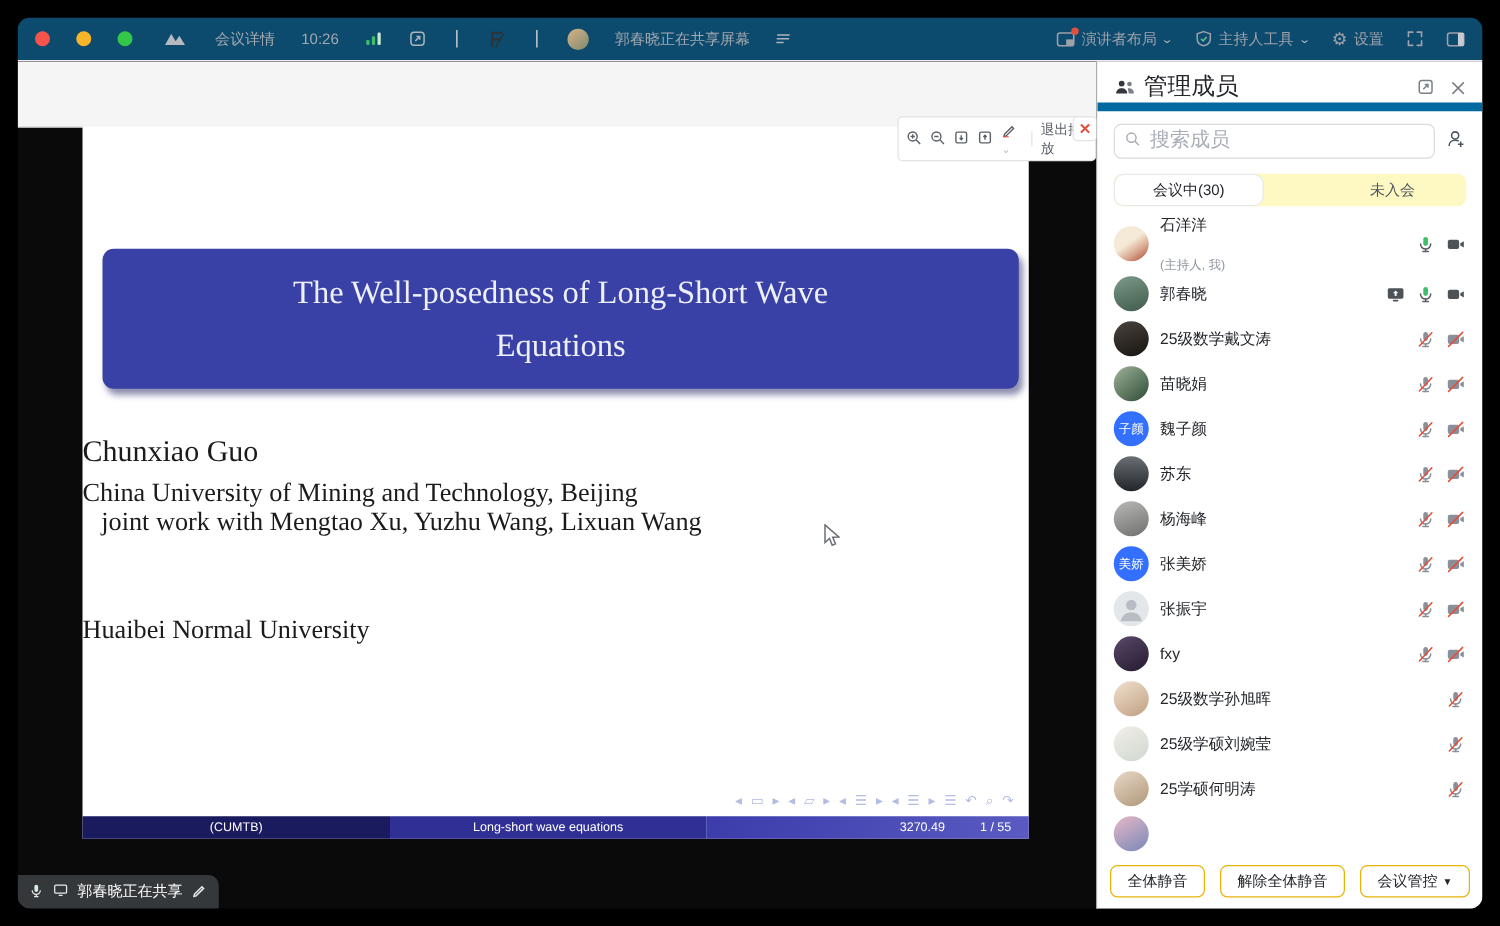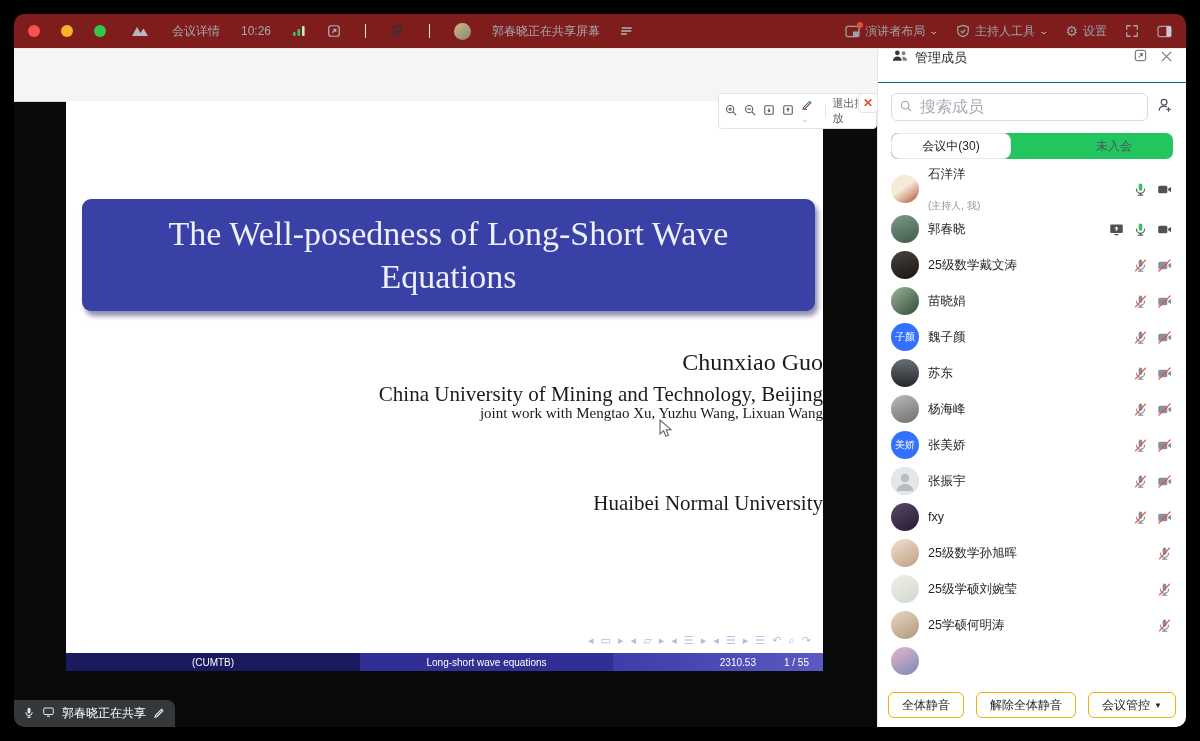--- a/index.html
+++ b/index.html
@@ -1,20 +1,20 @@
 <!DOCTYPE html>
 <html style="--green: #3fbf6b; --red: #e0503c; --slide-blue: #3a41a6; --footer-navy: #1a1a5e; --footer-mid: #2f2f96; --footer-r1: #3c3cab; --footer-r2: #5a5ac2; --avatar-blue: #3370ff;"><head>
 <meta charset="utf-8">
 <style>
   html,body{margin:0;padding:0;background:#000;width:1200px;height:741px;overflow:hidden;
     font-family:"Liberation Sans",sans-serif;-webkit-font-smoothing:antialiased;}
   .window{position:absolute;left:14px;top:14px;width:1172px;height:713px;background:#000;
     border-radius:10px;overflow:hidden;}
   
-  .titlebar{height:34px;background:#7f1d1d;border-bottom:1px solid #ececee;display:flex;
+  .titlebar{height:34px;background:#0c4a6e;border-bottom:1px solid #ececee;display:flex;
     align-items:center;padding:0 14px;gap:21px;color:#a4a8af;font-size:12px;}
   .tl{width:12px;height:12px;border-radius:50%;}
   .tl.red{background:#f6534d}.tl.yellow{background:#f5b529}.tl.green{background:#34c648}
   .tb-item{display:flex;align-items:center;gap:5px;white-space:nowrap;}
   .tb-div{width:1px;height:14px;background:#e3e5e8;margin:0 3px;}
   .tb-right{margin-left:auto;display:flex;align-items:center;gap:18px;color:#9da1a9;}
   .tb-ic{display:inline-flex;align-items:center;}
   .reddot-wrap{position:relative;display:inline-flex;}
   .reddot{position:absolute;right:-3px;top:-3px;width:6px;height:6px;border-radius:50%;background:var(--red);}
   .mini-avatar{width:17px;height:17px;border-radius:50%;background:linear-gradient(140deg,#d8b388,#7e8a6e);}
@@ -26,50 +26,50 @@
   
   .slide{position:absolute;left:52px;top:52px;width:757px;height:570px;background:#fff;}
   .slide-toolbar{position:absolute;left:704px;top:44px;display:flex;align-items:center;gap:7px;
     background:#fff;border:1px solid #e2e3e6;border-radius:4px;padding:2px 6px;color:#5a5f66;font-size:11px;z-index:5;}
   .slide-toolbar .sep{width:1px;height:12px;background:#e2e3e6;}
   .xbox{position:absolute;left:844px;top:44px;background:#fff;border:1px solid #e2e3e6;border-radius:4px;
     padding:2px 4px;color:var(--red);font-size:12px;line-height:14px;z-index:5;font-weight:bold;}
   .title-box{position:absolute;left:16px;top:98px;width:733px;height:112px;background:var(--slide-blue);
     border-radius:9px;box-shadow:3px 5px 5px rgba(50,52,110,.55);display:flex;flex-direction:column;
     align-items:center;justify-content:center;gap:3px;}
-  .title-box div{font-family:"Liberation Serif",serif;font-size:34px;color:#eef0f8;line-height:40px;}
-  .slide .serif{font-family:"Liberation Serif",serif;color:#1b1b1b;text-align:right;position:absolute;left:0;width:100%;}
+  .title-box div{font-family:"Liberation Serif",serif;font-size:26px;color:#eef0f8;line-height:40px;}
+  .slide .serif{font-family:"Liberation Serif",serif;color:#1b1b1b;text-align:left;position:absolute;left:0;width:100%;}
   .author{top:248px;font-size:24px;}
   .affil{top:281px;font-size:21px;}
-  .joint{top:304px;font-size:15px;}
+  .joint{top:304px;font-size:21px;padding-left:15px;}
   .venue{top:390px;font-size:21px;}
   .sdate{top:415px;font-size:21px;}
   .beamer-nav{position:absolute;right:10px;bottom:24px;color:#b4bce2;font-size:11px;letter-spacing:2px;}
   .slide-footer{position:absolute;left:0;bottom:0;width:100%;height:18px;display:flex;font-size:10px;color:#fff;}
-  .sf-left{width:294px;background:var(--footer-navy);display:flex;align-items:center;justify-content:center;}
+  .sf-left{width:246px;background:var(--footer-navy);display:flex;align-items:center;justify-content:center;}
   .sf-mid{width:253px;background:var(--footer-mid);display:flex;align-items:center;justify-content:center;}
   .sf-right{flex:1;background:linear-gradient(90deg,var(--footer-r1),var(--footer-r2));display:flex;
     align-items:center;justify-content:flex-end;gap:28px;padding-right:14px;}
   .cursor{position:absolute;left:593px;top:318px;z-index:6;}
   
   .share-pill{position:absolute;left:0;bottom:0;height:27px;background:rgba(56,59,62,.95);
     border-radius:0 8px 0 10px;display:flex;align-items:center;gap:7px;padding:0 10px 0 9px;
     color:#fff;font-size:12px;z-index:7;}
   
   .panel{width:308px;background:#fff;border-left:1px solid #e4e6e9;display:flex;flex-direction:column;}
-  .panel-header{height:33px;display:flex;align-items:flex-start;padding:0 14px;gap:7px;
-    border-bottom:1px solid #0369a1;color:#23262b;font-size:13px;font-weight:500;}
+  .panel-header{height:33px;display:flex;align-items:flex-end;padding:0 14px;gap:7px;
+    border-bottom:7px solid #0369a1;color:#23262b;font-size:19px;font-weight:500;}
   .ph-right{margin-left:auto;display:flex;align-items:center;gap:14px;color:#7b8088;}
   .search-row{display:flex;align-items:center;gap:9px;padding:10px 13px 8px 13px;}
   .search-box{flex:1;display:flex;align-items:center;gap:6px;border:1px solid #d8dbe0;border-radius:6px;
     height:26px;padding:0 8px;}
   .search-box input{border:none;outline:none;flex:1;font-size:16px;color:#23262b;background:transparent;
     font-family:"Liberation Sans",sans-serif;}
   .search-box input::placeholder{color:#a8adb5;}
-  .tabs{margin:4px 13px 6px 13px;background:#22c55e;border-radius:7px;display:flex;height:26px;padding:0;gap:44px;}
+  .tabs{margin:4px 13px 6px 13px;background:#fef9c3;border-radius:7px;display:flex;height:26px;padding:0;gap:44px;}
   .tab{flex:1;display:flex;align-items:center;justify-content:center;font-size:12px;color:#4e5561;
     border-radius:7px;}
   .tab.active{background:#fff;color:#23262b;font-weight:500;box-shadow:0 0 0 1px #e8e9ec;margin:1px;}
   .member-list{flex:1;overflow:hidden;padding:2px 0 0 0;}
   .member-row{display:flex;align-items:center;height:36px;padding:0 14px 0 13px;gap:9px;}
   .member-row.tall{height:44px;}
   .m-avatar{width:28px;height:28px;border-radius:50%;flex:none;background:#dfe2e6;display:flex;
     align-items:center;justify-content:center;overflow:hidden;}
   .m-avatar.txt{color:#fff;font-size:10px;letter-spacing:0;background:var(--avatar-blue);}
   .m-text{flex:1;min-width:0;}
@@ -214,21 +214,21 @@
         </div>
         <div class="serif author">Chunxiao Guo</div>
         <div class="serif affil">China University of Mining and Technology, Beijing</div>
         <div class="serif joint">joint work with Mengtao Xu, Yuzhu Wang, Lixuan Wang</div>
         <div class="serif venue">Huaibei Normal University</div>
         <div class="beamer-nav">◂ ▭ ▸  ◂ ▱ ▸  ◂ ☰ ▸  ◂ ☰ ▸  ☰  ↶ ⌕ ↷</div>
         <div class="slide-footer">
           <div class="sf-left">(CUMTB)</div>
           <div class="sf-mid">Long-short wave equations</div>
           <div class="sf-right">
-            <span>2310.53</span>
+            <span>3270.49</span>
             <span>1 / 55</span>
           </div>
         </div>
         <div class="cursor">
           <svg width="13" height="19" viewBox="0 0 13 19">
               <path d="M1 1 L1 15 L4.6 11.8 L6.8 17.2 L9.4 16.1 L7.2 10.8 L12 10.6 Z" fill="#fdfdfd" stroke="#6a6f76" stroke-width="1.2"></path>
             </svg>
         </div>
       </div>
 

